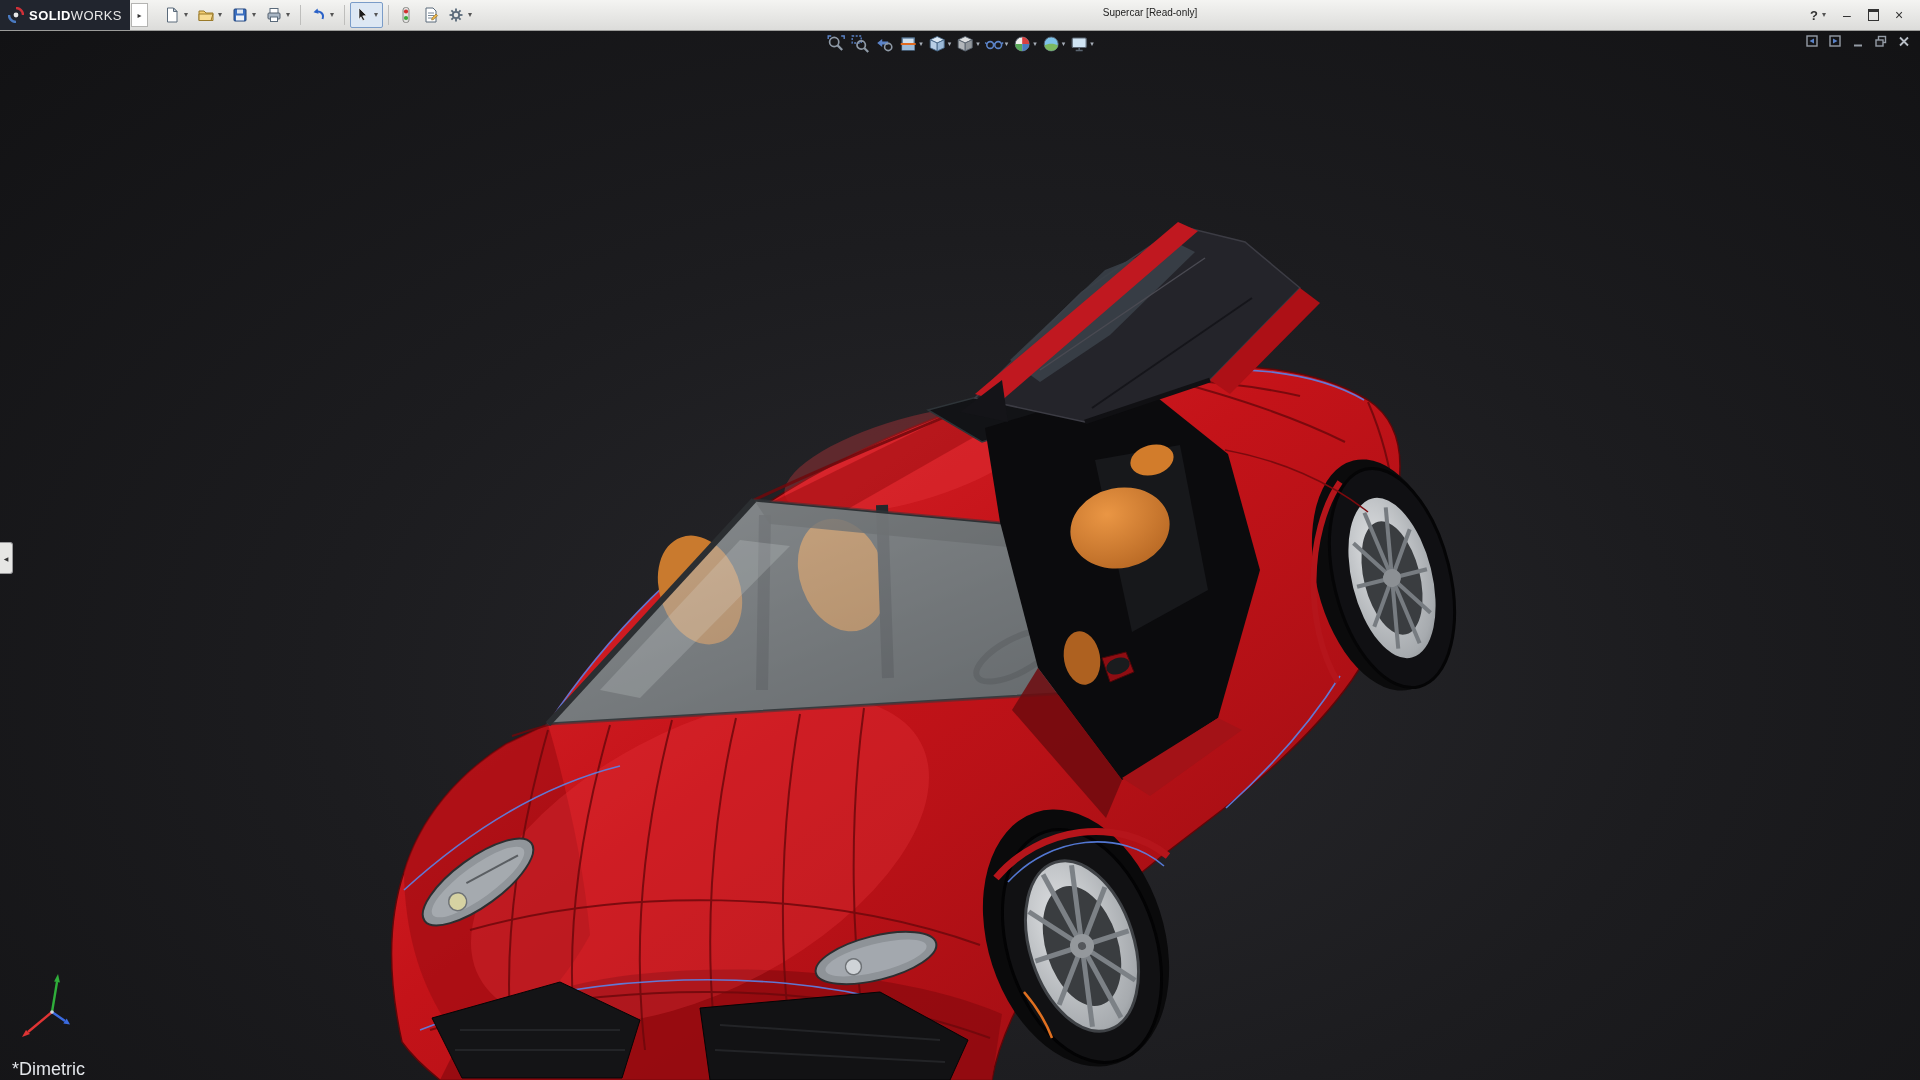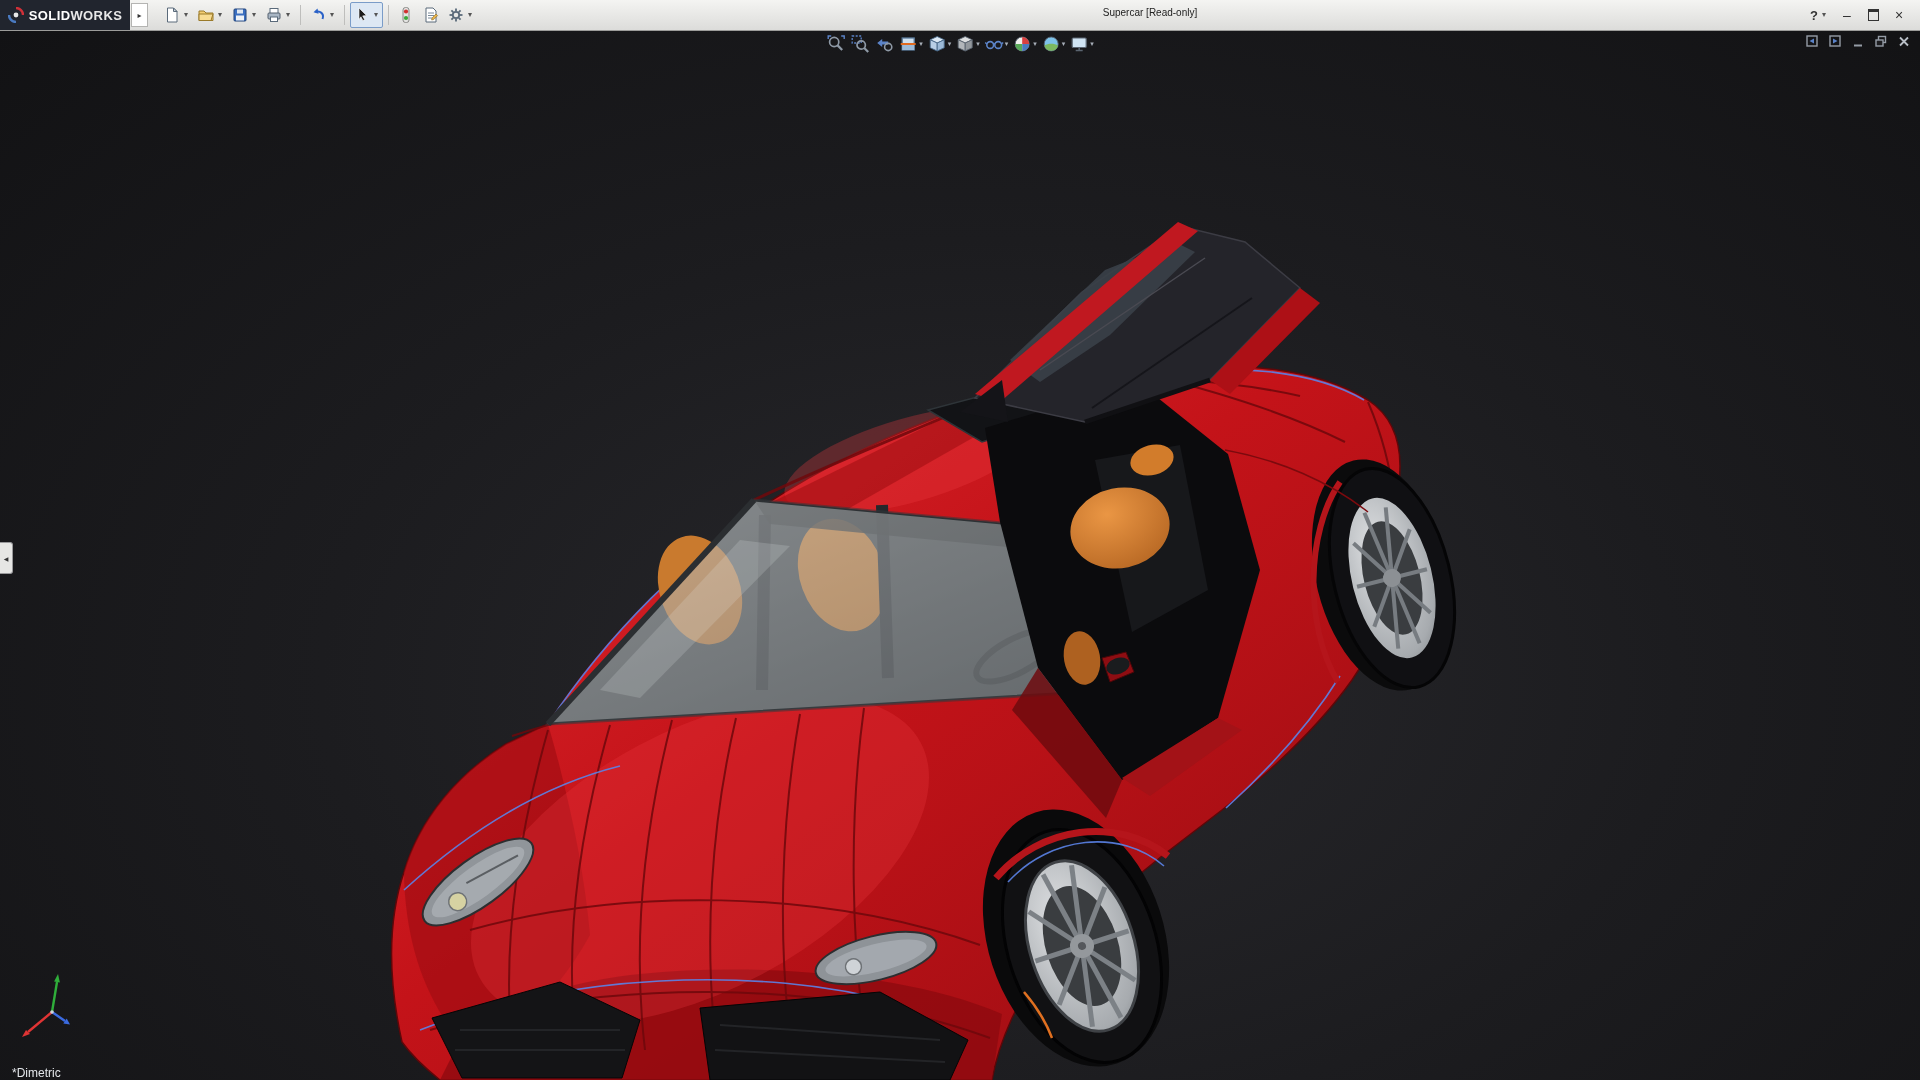--- a/index.html
+++ b/index.html
@@ -7,21 +7,21 @@
        font-family:"Liberation Sans",sans-serif;background:#1d1d20;}
 
   
   .titlebar{position:absolute;top:0;left:0;width:1920px;height:30px;
     background:linear-gradient(#f4f4f2,#dcdcda);border-bottom:1px solid #9c9c9a;
     display:flex;align-items:center;z-index:40;}
   .logo{width:130px;height:30px;background:#21252e;display:flex;align-items:center;
     justify-content:center;gap:5px;flex:0 0 auto;}
   .brand{color:#fff;font-size:13px;letter-spacing:.4px;}
   .brand b{font-weight:700;}
-  .brand span{font-weight:700;color:#e8e8e8;}
+  .brand span{font-weight:400;color:#e8e8e8;}
   .menu-notch{width:15px;height:22px;background:#ffffff;border:1px solid #b4b4b2;
     display:flex;align-items:center;justify-content:center;font-size:8px;color:#333;
     margin-left:1px;flex:0 0 auto;}
   .toolbar{display:flex;align-items:center;margin-left:12px;gap:1px;}
   .tb-btn{display:flex;align-items:center;height:24px;padding:0 2px;gap:1px;
     border:1px solid transparent;border-radius:2px;}
   .tb-btn svg{width:18px;height:18px;display:block;}
   .tb-btn.active{border:1px solid #7a9cc8;background:#dde8f4;}
   .caret{font-size:8px;color:#555;width:8px;text-align:center;line-height:24px;}
   .sep{width:1px;height:20px;background:#bebebc;margin:0 4px;}
@@ -53,21 +53,21 @@
     gap:7px;z-index:20;}
   .doc-btn svg{width:16px;height:15px;display:block;}
 
   
   .fm-tab{position:absolute;left:0;top:512px;width:12px;height:30px;background:#e6e6e4;
     border:1px solid #98989a;border-left:none;border-radius:0 3px 3px 0;
     display:flex;align-items:center;justify-content:center;font-size:6px;color:#333;z-index:20;}
 
   
   .triad{position:absolute;left:14px;bottom:32px;z-index:15;}
-  .orient-label{position:absolute;left:12px;bottom:0px;color:#e3e6ea;font-size:12px;z-index:15;}
+  .orient-label{position:absolute;left:12px;bottom:0px;color:#e3e6ea;font-size:18px;z-index:15;}
 </style>
 </head>
 <body>
 
 <div class="titlebar">
   <div class="logo">
     <svg width="16" height="16" viewBox="0 0 16 16">
       <path d="M8 1 A7 7 0 0 1 15 8" fill="none" stroke="#d03038" stroke-width="2.4"></path>
       <path d="M8 15 A7 7 0 0 1 1 8" fill="none" stroke="#4a7ac0" stroke-width="2.4"></path>
       <circle cx="8" cy="8" r="2.4" fill="#e8e8e8"></circle>

